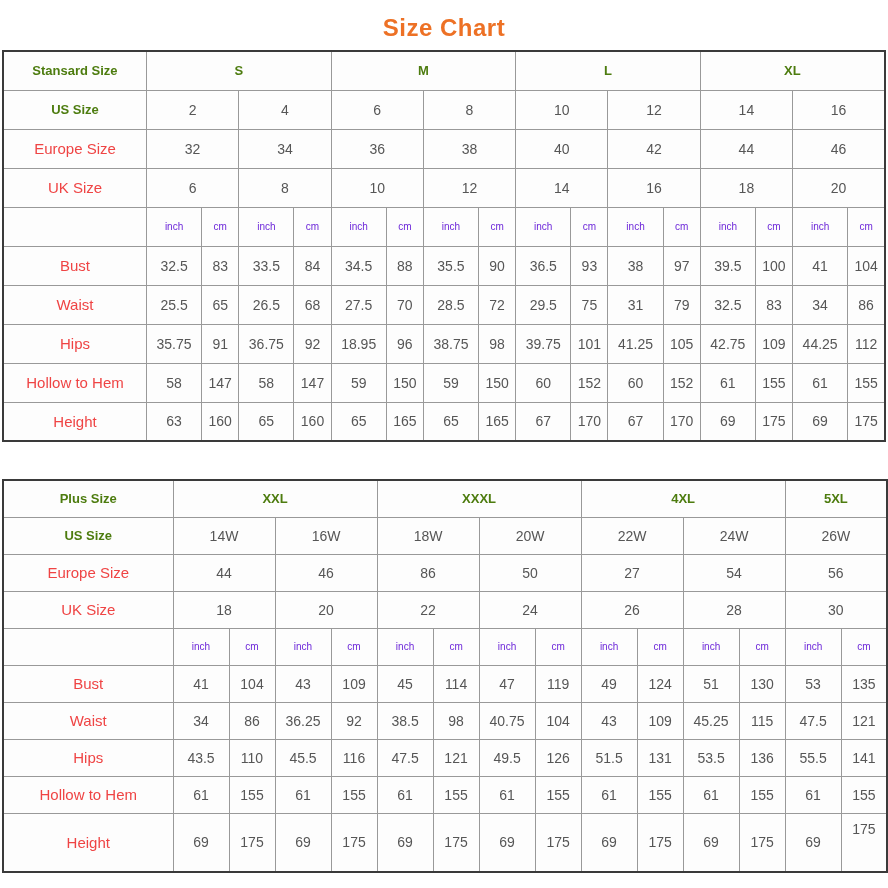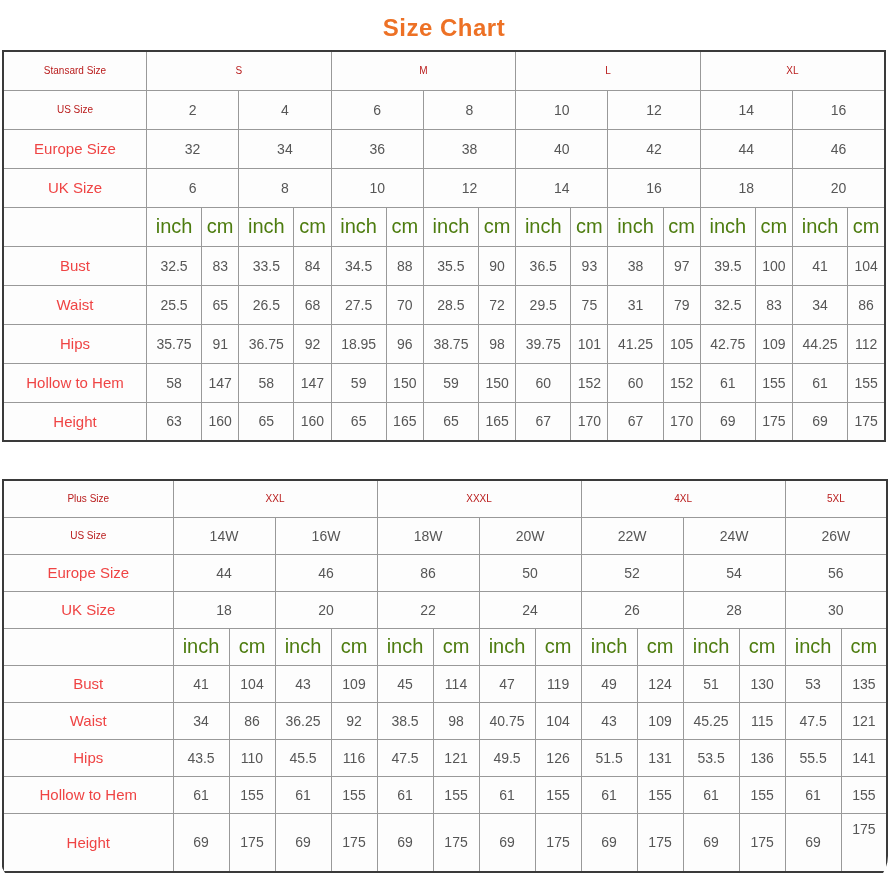--- a/index.html
+++ b/index.html
@@ -2,21 +2,21 @@
 <html><head>
 <meta charset="utf-8">
 <style>
   * { box-sizing: border-box; }
   html, body {
     margin: 0; padding: 0;
     width: 888px; height: 888px;
     background: #ffffff;
     font-family: "Liberation Sans", "DejaVu Sans", sans-serif;
   }
-  .page { width: 888px; height: 888px; overflow: hidden; border-radius: 32px; }
+  .page { width: 888px; height: 888px; overflow: hidden; }
   .title {
     margin: 14px 0 8px 0;
     text-align: center;
     font-size: 24px;
     font-weight: bold;
     letter-spacing: 0.5px;
   }
   table.size-table {
     border-collapse: collapse;
     table-layout: fixed;
@@ -29,29 +29,29 @@
     border: 1px solid #999999;
     text-align: center;
     vertical-align: middle;
     padding: 0 1px;
     font-size: 14px;
     color: #565656;
     overflow: hidden;
     white-space: nowrap;
   }
   table.size-table td.hdr {
-    font-weight: normal;
-    color: #b91c1c;
-    font-size: 10px;
+    font-weight: bold;
+    color: #4d7c0f;
+    font-size: 13px;
   }
   table.size-table td.lbl {
     color: #ef4444;
     font-size: 15px;
   }
-  table.size-table td.unit { font-size: 20px; color: #4d7c0f; }
+  table.size-table td.unit { font-size: 10px; color: #6d28d9; }
   table.size-table td.top-align { vertical-align: top; padding-top: 7px; }
   #standard-table tr { height: 39px; }
   #plus-table { margin-top: 37px; }
   #plus-table tr { height: 37px; }
   #plus-table tr.tall { height: 59px; }
 </style>
 </head>
 <body>
 
 <div class="page">
@@ -268,21 +268,21 @@
           <td class="val" colspan="2">22W</td>
           <td class="val" colspan="2">24W</td>
           <td class="val" colspan="2">26W</td>
         </tr>
         <tr>
           <td class="lbl">Europe Size</td>
           <td class="val" colspan="2">44</td>
           <td class="val" colspan="2">46</td>
           <td class="val" colspan="2">86</td>
           <td class="val" colspan="2">50</td>
-          <td class="val" colspan="2">52</td>
+          <td class="val" colspan="2">27</td>
           <td class="val" colspan="2">54</td>
           <td class="val" colspan="2">56</td>
         </tr>
         <tr>
           <td class="lbl">UK Size</td>
           <td class="val" colspan="2">18</td>
           <td class="val" colspan="2">20</td>
           <td class="val" colspan="2">22</td>
           <td class="val" colspan="2">24</td>
           <td class="val" colspan="2">26</td>

